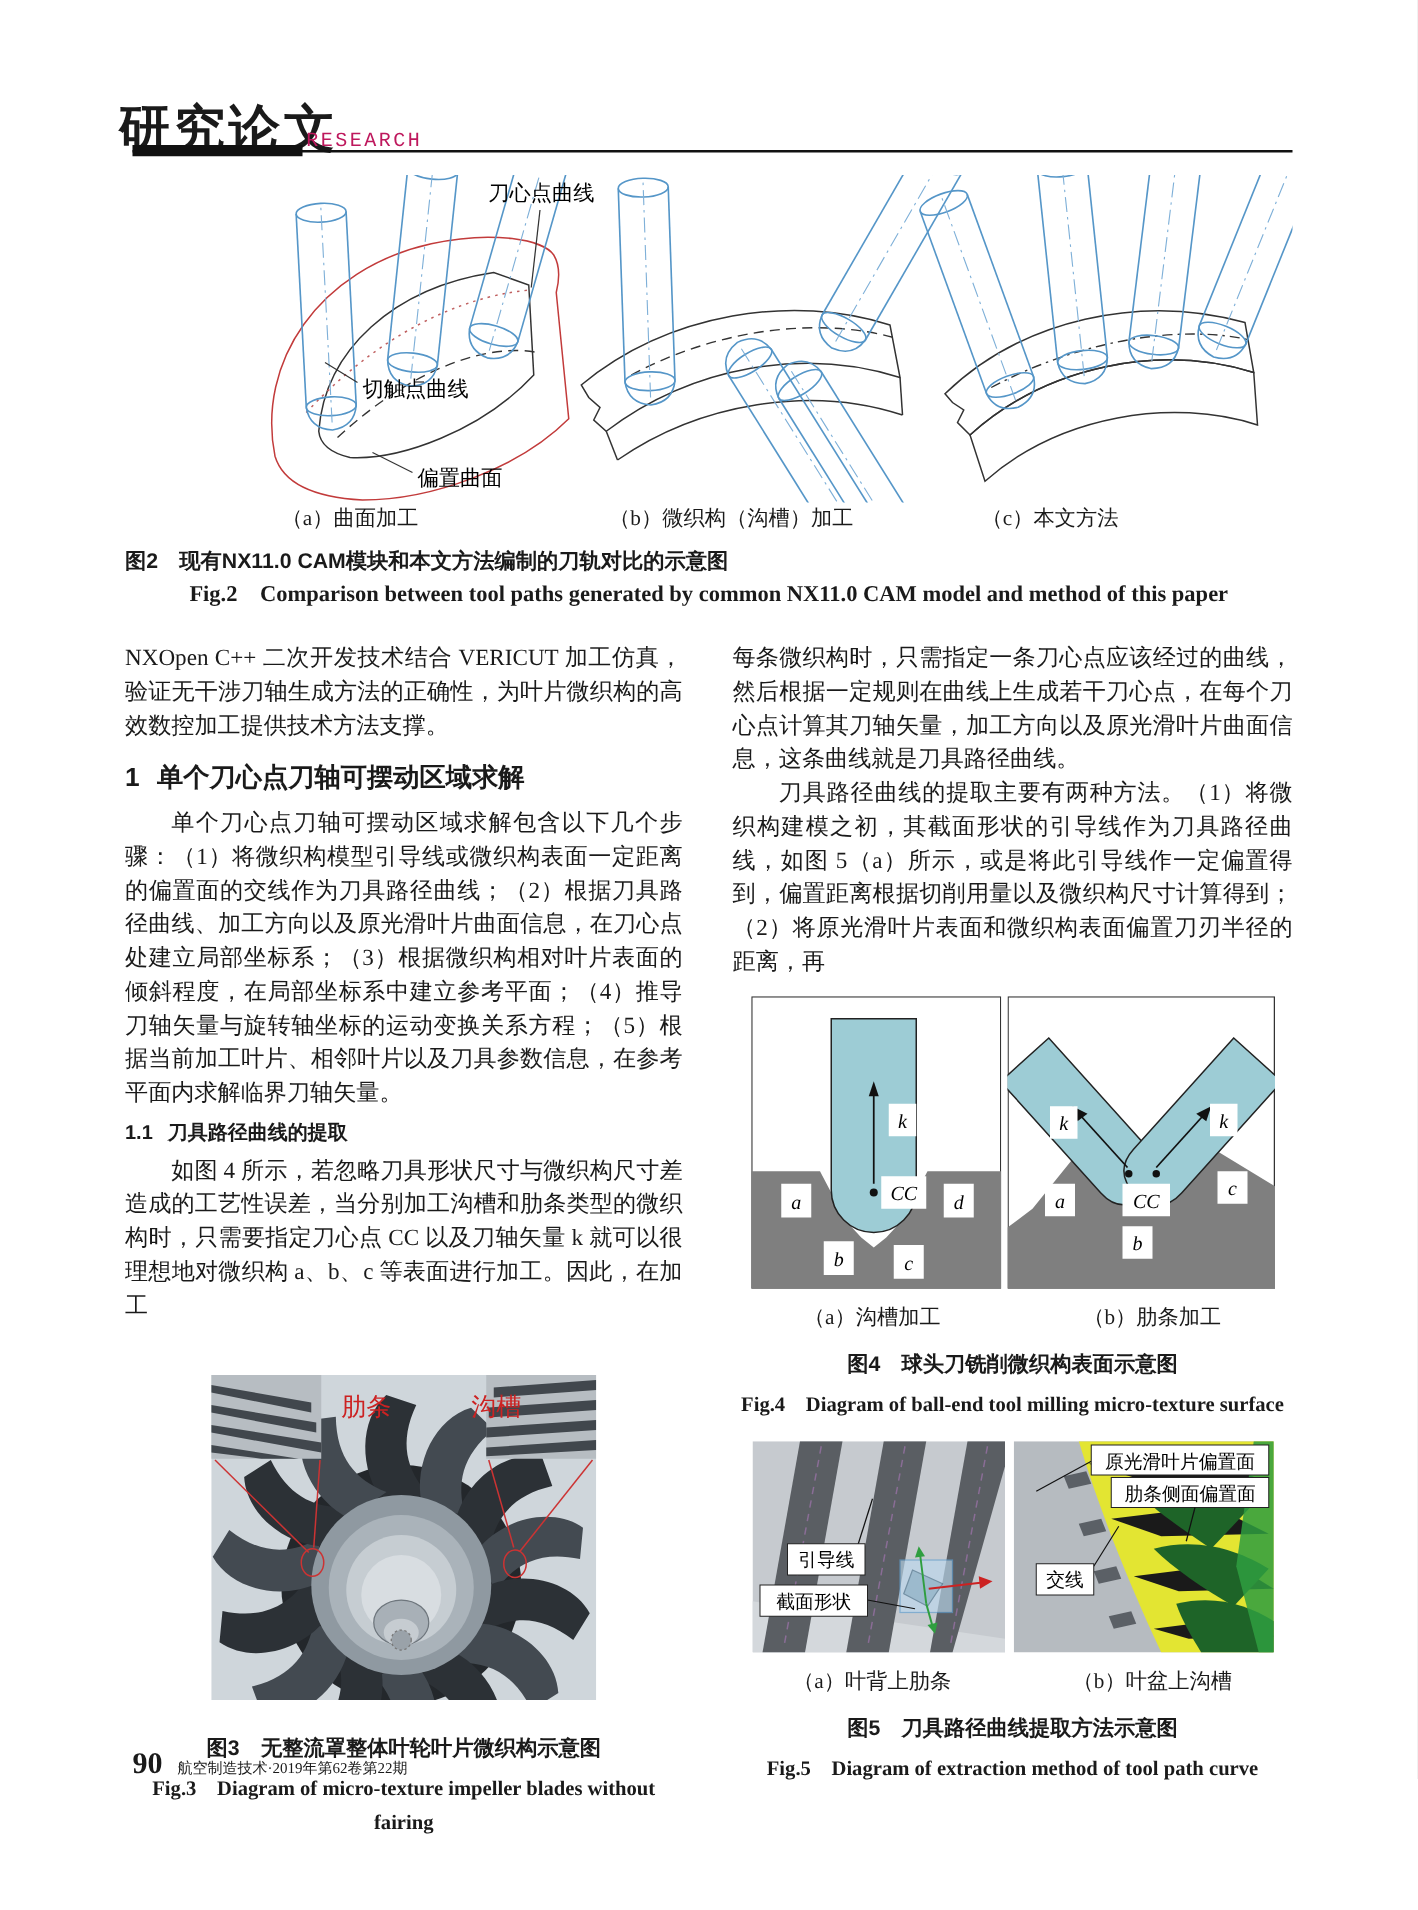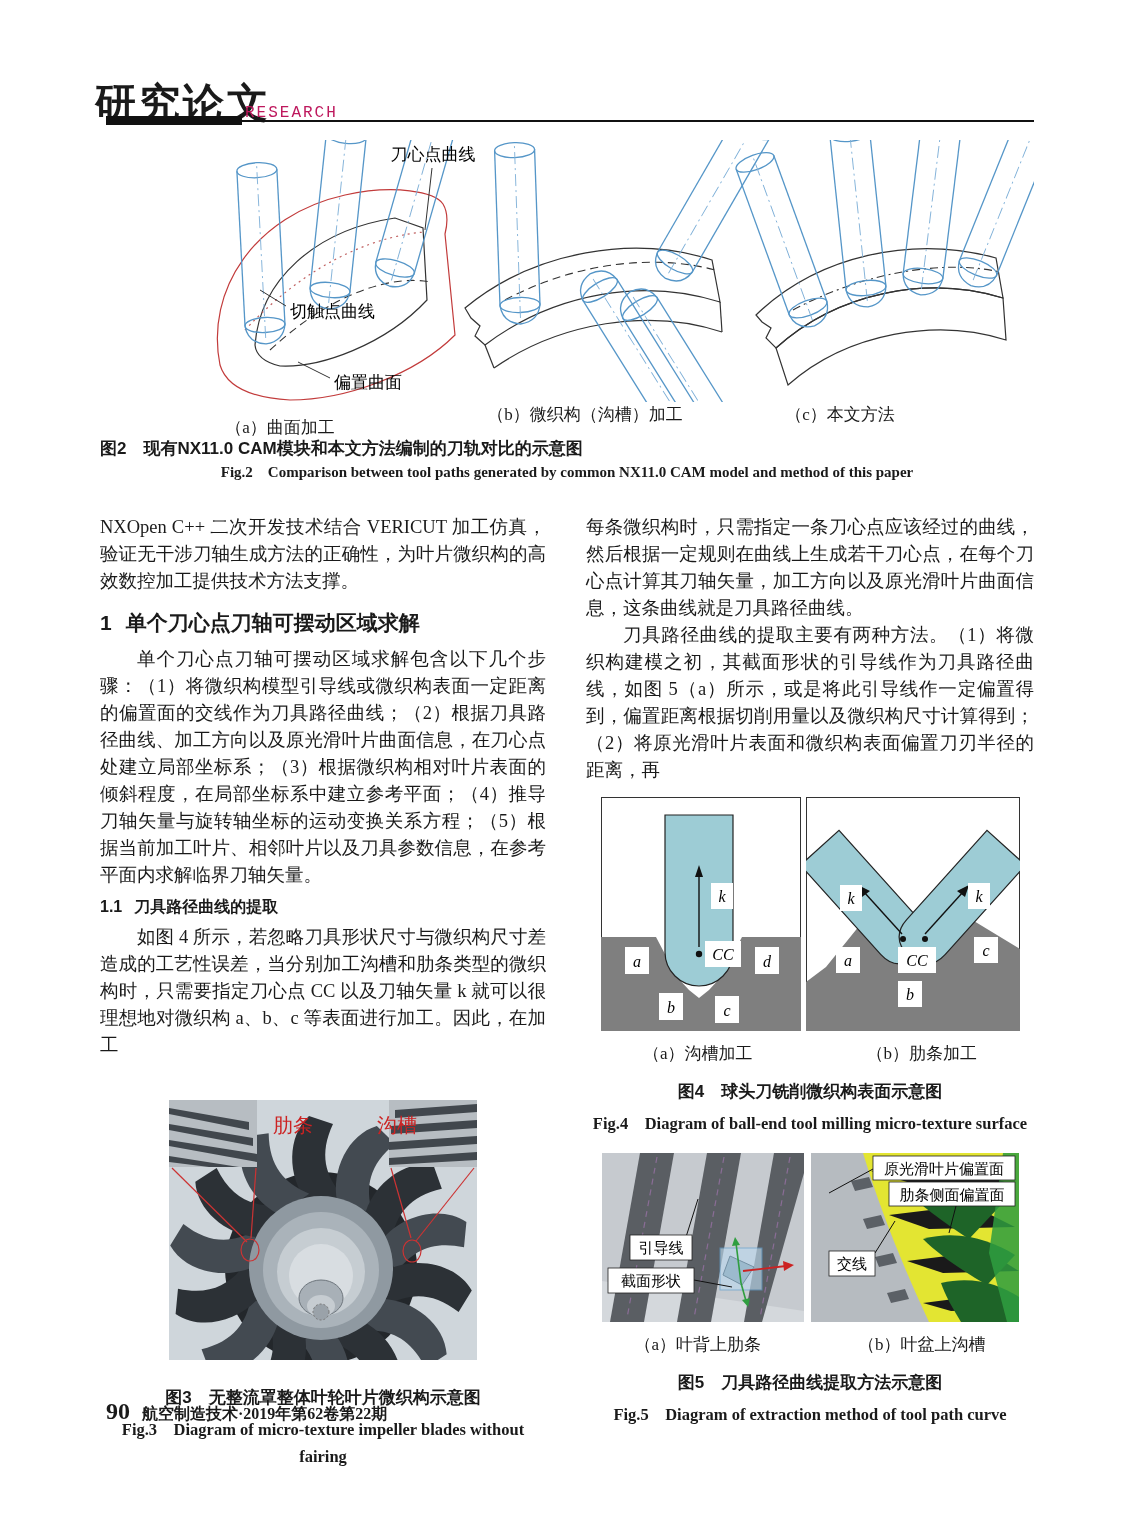--- a/index.html
+++ b/index.html
@@ -10,21 +10,21 @@
   .hdr-en{position:absolute;left:245px;top:104px;font-size:16px;color:#be185d;letter-spacing:2px;
           font-family:Liberation Mono, monospace;}
   .hdr-line{position:absolute;left:106px;top:120px;width:928px;height:1.5px;background:#111;}
   .hdr-bar{position:absolute;left:106px;top:116px;width:136px;height:9px;background:#111;}
   
   .fig2{position:absolute;left:100px;top:140px;width:934px;height:352px;}
   .fig2 svg{display:block;}
   .subcap{position:absolute;top:263px;font-size:17px;text-align:center;}
   .f2capcn{position:absolute;top:297px;left:0;width:934px;text-align:left;font-weight:bold;
            font-size:17px;font-family:"Liberation Sans",sans-serif;}
-  .f2capen{position:absolute;top:323px;left:0;width:934px;text-align:center;font-weight:bold;font-size:15px;}
+  .f2capen{position:absolute;top:323px;left:0;width:934px;text-align:center;font-weight:bold;font-size:18px;}
   
   .col{position:absolute;top:514px;font-size:18.5px;line-height:27px;text-align:justify;}
   .col-l{left:100px;width:446px;}
   .col-r{left:586px;width:448px;}
   .col p{margin:0;}
   .indent{text-indent:2em;}
   .h1{display:flex;gap:14px;font-family:"Liberation Sans",sans-serif;font-weight:bold;
       font-size:21px;margin:13px 0 8px 0;line-height:30px;}
   .h11{display:flex;gap:12px;font-family:"Liberation Sans",sans-serif;font-weight:bold;
        font-size:16px;margin:3px 0 3px 0;line-height:29px;}
@@ -32,21 +32,21 @@
   .figblock{margin-top:13px;}
   .panelrow{display:flex;gap:5px;justify-content:center;}
   .panelcaps{display:flex;justify-content:space-around;margin-top:9px;font-size:17px;text-indent:0;text-align:center;}
   .capcn{text-align:center;font-weight:bold;font-size:17px;font-family:"Liberation Sans",sans-serif;
          margin-top:11px;text-indent:0;}
   .capen{text-align:center;font-weight:bold;font-size:16.5px;margin-top:5px;text-indent:0;}
   .fig3wrap{width:308px;margin:41px auto 0 auto;}
   
   .footer{position:absolute;left:106px;top:1398px;display:flex;align-items:baseline;gap:12px;}
   .footer .pno{font-size:24px;font-weight:bold;}
-  .footer .jr{font-size:16px;font-weight:bold;}
+  .footer .jr{font-size:12px;font-weight:normal;}
   svg text{font-family:"Liberation Serif","DejaVu Serif",serif;}
 </style>
 </head>
 <body>
 
 <div class="page">
 
   <div class="hdr-title">研究论文</div>
   <div class="hdr-en">RESEARCH</div>
   <div class="hdr-line"></div>
@@ -96,21 +96,21 @@
       <g transform="translate(648,0)">
         <path d="M 8,175 C 70,115 165,95 248,118 L 255,158 C 180,135 90,152 28,208 L 18,198 L 23,188 L 14,182 Z" fill="none" stroke="#333" stroke-width="1.2"></path>
         <path d="M 28,208 C 90,152 180,135 255,158 L 258,200 C 190,178 100,192 40,245 L 28,208 Z" fill="none" stroke="#333" stroke-width="1.2"></path>
         <path d="M 45,170 C 120,130 200,120 252,132" fill="none" stroke="#333" stroke-width="1.1" stroke-dasharray="8 4 2 4"></path>
         <use href="#cyl" transform="translate(60,168) rotate(-20)"></use>
         <use href="#cyl" transform="translate(118,148) rotate(-6)"></use>
         <use href="#cyl" transform="translate(175,136) rotate(7)"></use>
         <use href="#cyl" transform="translate(230,128) rotate(22)"></use>
       </g>
     </svg>
-    <div class="subcap" style="left:100px;width:160px;margin-top:13px;">（a）曲面加工</div>
+    <div class="subcap" style="left:100px;width:160px;">（a）曲面加工</div>
     <div class="subcap" style="left:375px;width:220px;">（b）微织构（沟槽）加工</div>
     <div class="subcap" style="left:650px;width:180px;">（c）本文方法</div>
     <div class="f2capcn">图2　现有NX11.0 CAM模块和本文方法编制的刀轨对比的示意图</div>
     <div class="f2capen">Fig.2　Comparison between tool paths generated by common NX11.0 CAM model and method of this paper</div>
   </div>
 
   <div class="col col-l">
     <p>NXOpen C++ 二次开发技术结合 VERICUT 加工仿真，验证无干涉刀轴生成方法的正确性，为叶片微织构的高效数控加工提供技术方法支撑。</p>
     <div class="h1">
       <span>1</span>

